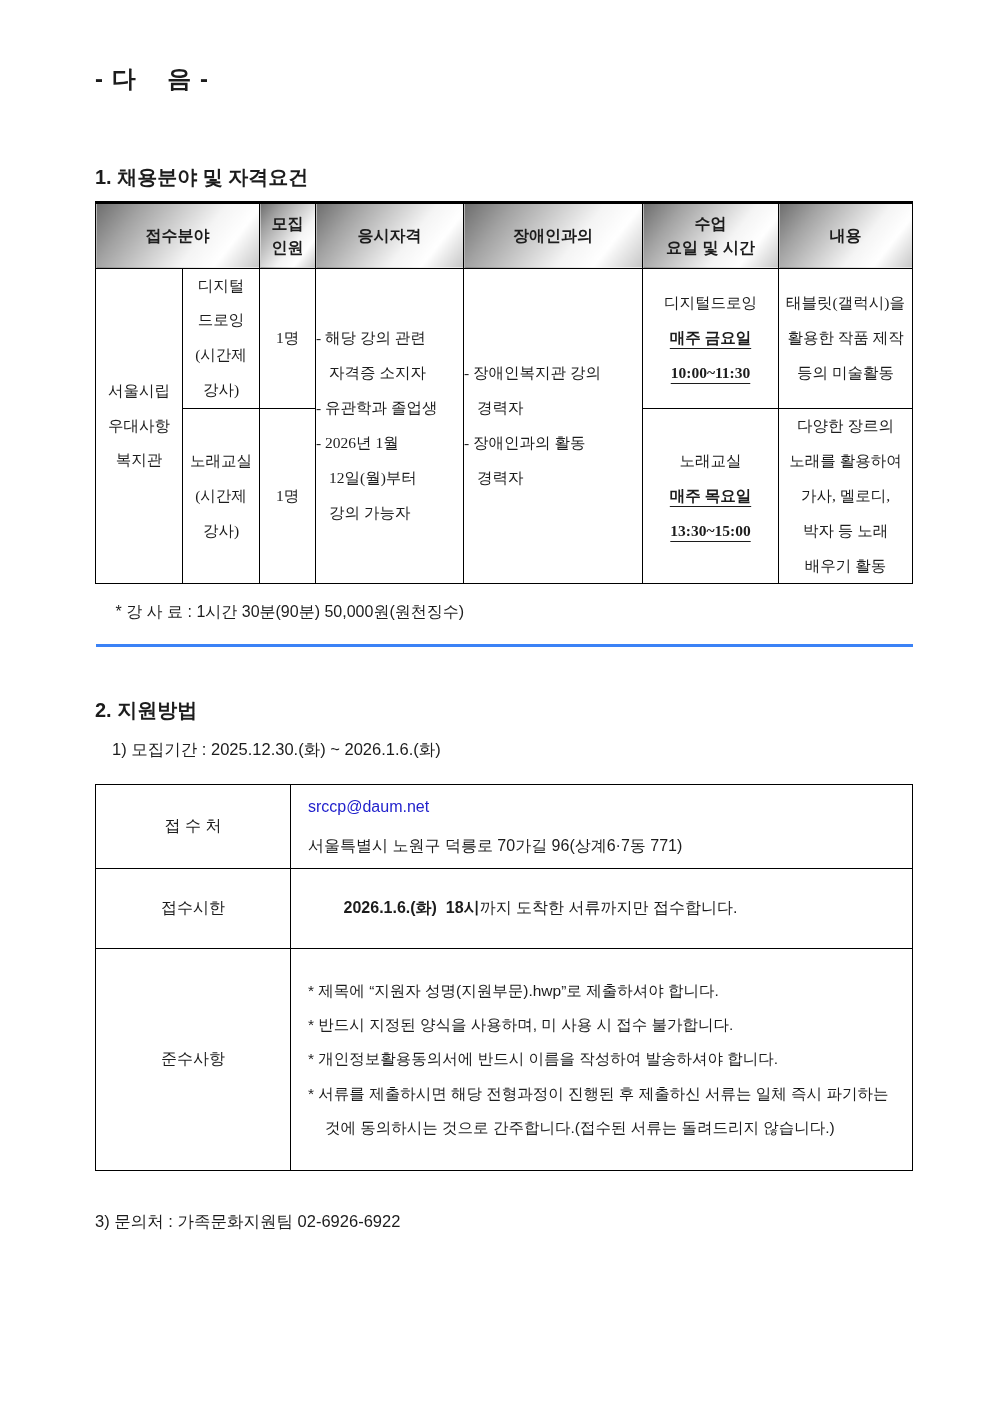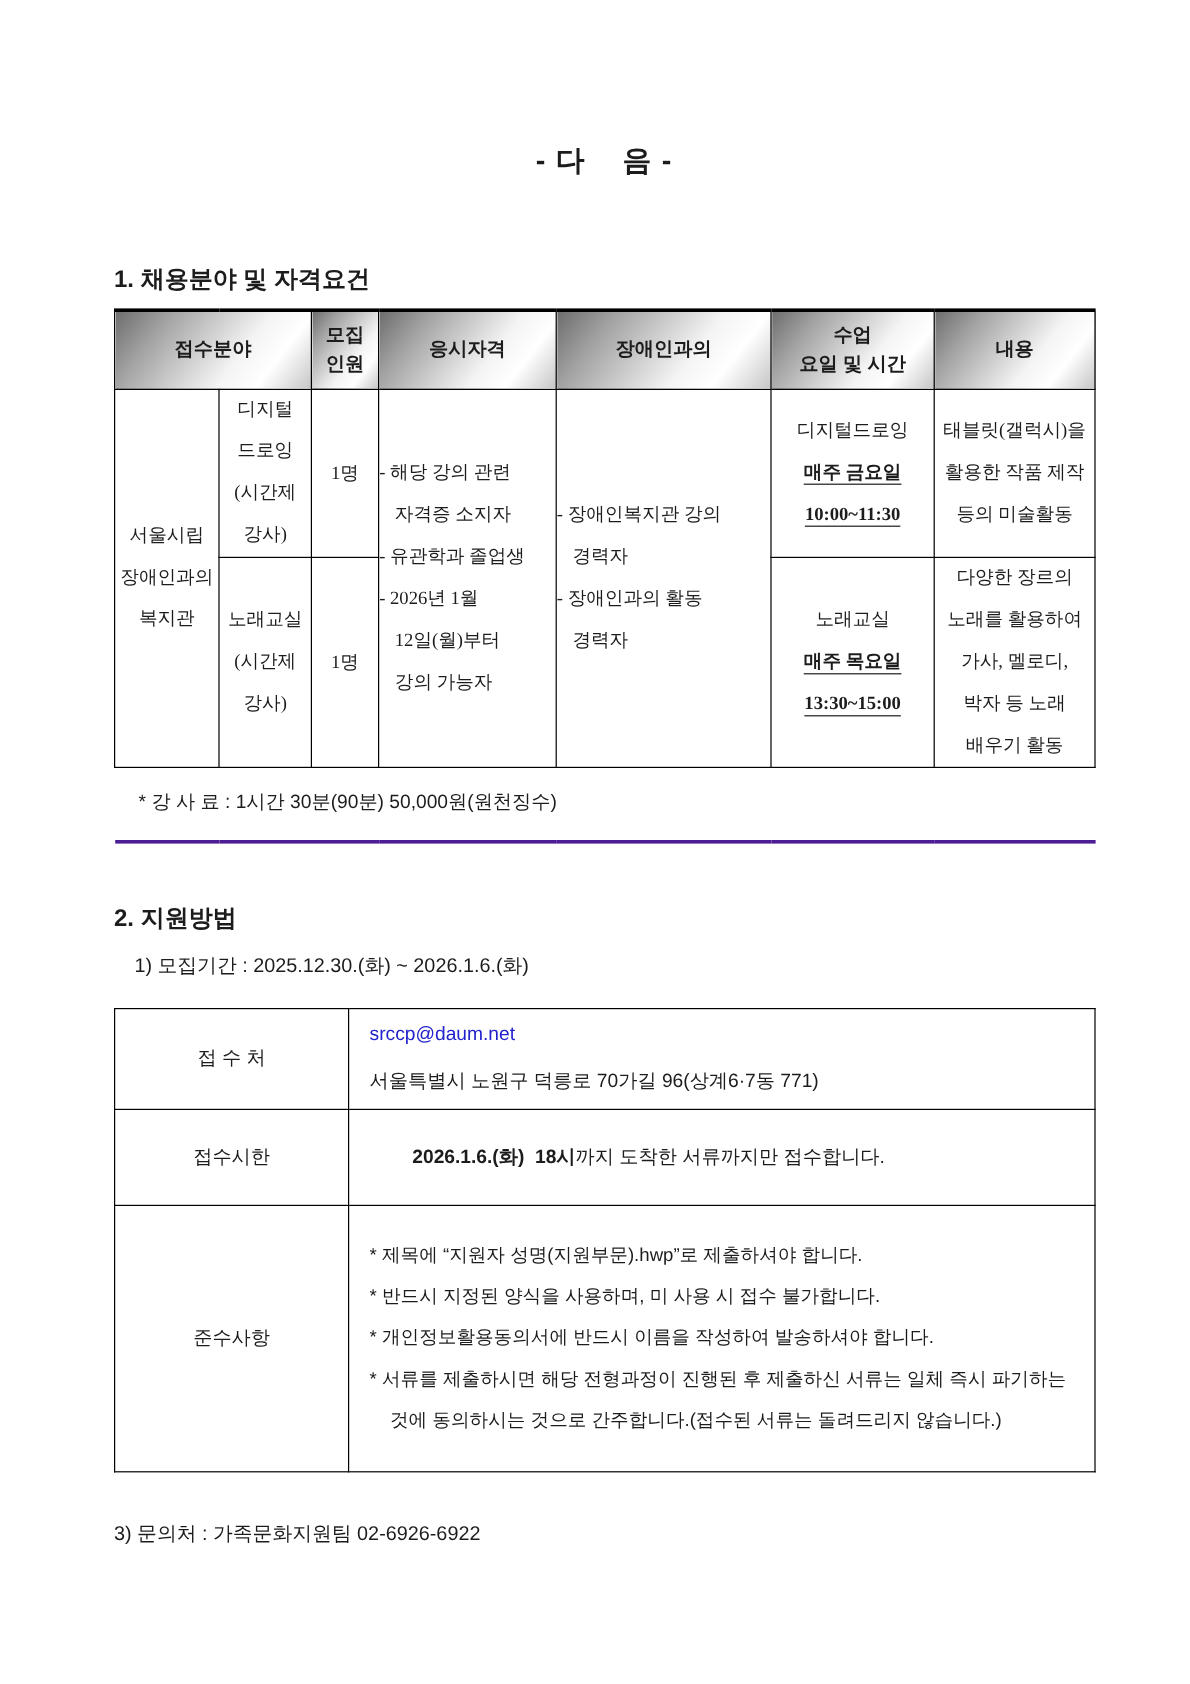--- a/index.html
+++ b/index.html
@@ -6,22 +6,21 @@
   body {
     width: 992px; height: 1403px;
     background: #ffffff;
     color: #1c1c1c;
     font-family: "Liberation Sans", sans-serif;
     -webkit-font-smoothing: antialiased;
   }
   .content { margin: 0 80px 0 95px; width: 817px; }
 
   .doc-title {
-    margin-top: 118px;
-    text-align: center;
+    margin-top: 62px;
     font-size: 24px;
     font-weight: bold;
     white-space: pre;
     letter-spacing: 1px;
     line-height: 1.4;
   }
 
   .sec-heading {
     font-size: 20px;
     font-weight: bold;
@@ -45,21 +44,21 @@
     background: linear-gradient(128deg, #6d6d6d 0%, #a2a2a2 22%, #f4f4f4 62%, #ffffff 78%, #c6c6c6 100%);
     font-weight: bold;
     font-size: 16px;
     text-align: center;
     line-height: 1.45;
   }
   table.t1 tr.body td { border: 1px solid #000; font-family: Liberation Serif, serif; }
   table.t1 tr.foot td {
     border: none;
     border-top: 1px solid #000;
-    border-bottom: 3px solid #4c1d95;
+    border-bottom: 3px solid #3b82f6;
     padding: 14px 6px 18px 20px;
     font-size: 16px;
     text-align: left;
   }
   .pre { white-space: pre-line; }
   .c { text-align: center; }
   td.quals, td.prefs { text-align: left; margin-top: 23px; }
   td.quals { padding: 4px 2px 4px 7px; }
   td.prefs { padding: 4px 4px 4px 11px; }
   .bullet {
@@ -136,21 +135,21 @@
       <td class="pre">모집
 인원</td>
       <td class="pre">응시자격</td>
       <td class="pre">장애인과의</td>
       <td class="pre">수업
 요일 및 시간</td>
       <td class="pre">내용</td>
     </tr>
     <tr class="body" style="height:130px">
       <td rowspan="2" class="pre c mline">서울시립
-장애인과의
+우대사항
 복지관</td>
       <td class="pre c mline">디지털
 드로잉
 (시간제
 강사)</td>
       <td class="c">1명</td>
       <td rowspan="2" class="quals">
         <div class="bullet">- 해당 강의 관련
 자격증 소지자</div>
         <div class="bullet">- 유관학과 졸업생</div>

